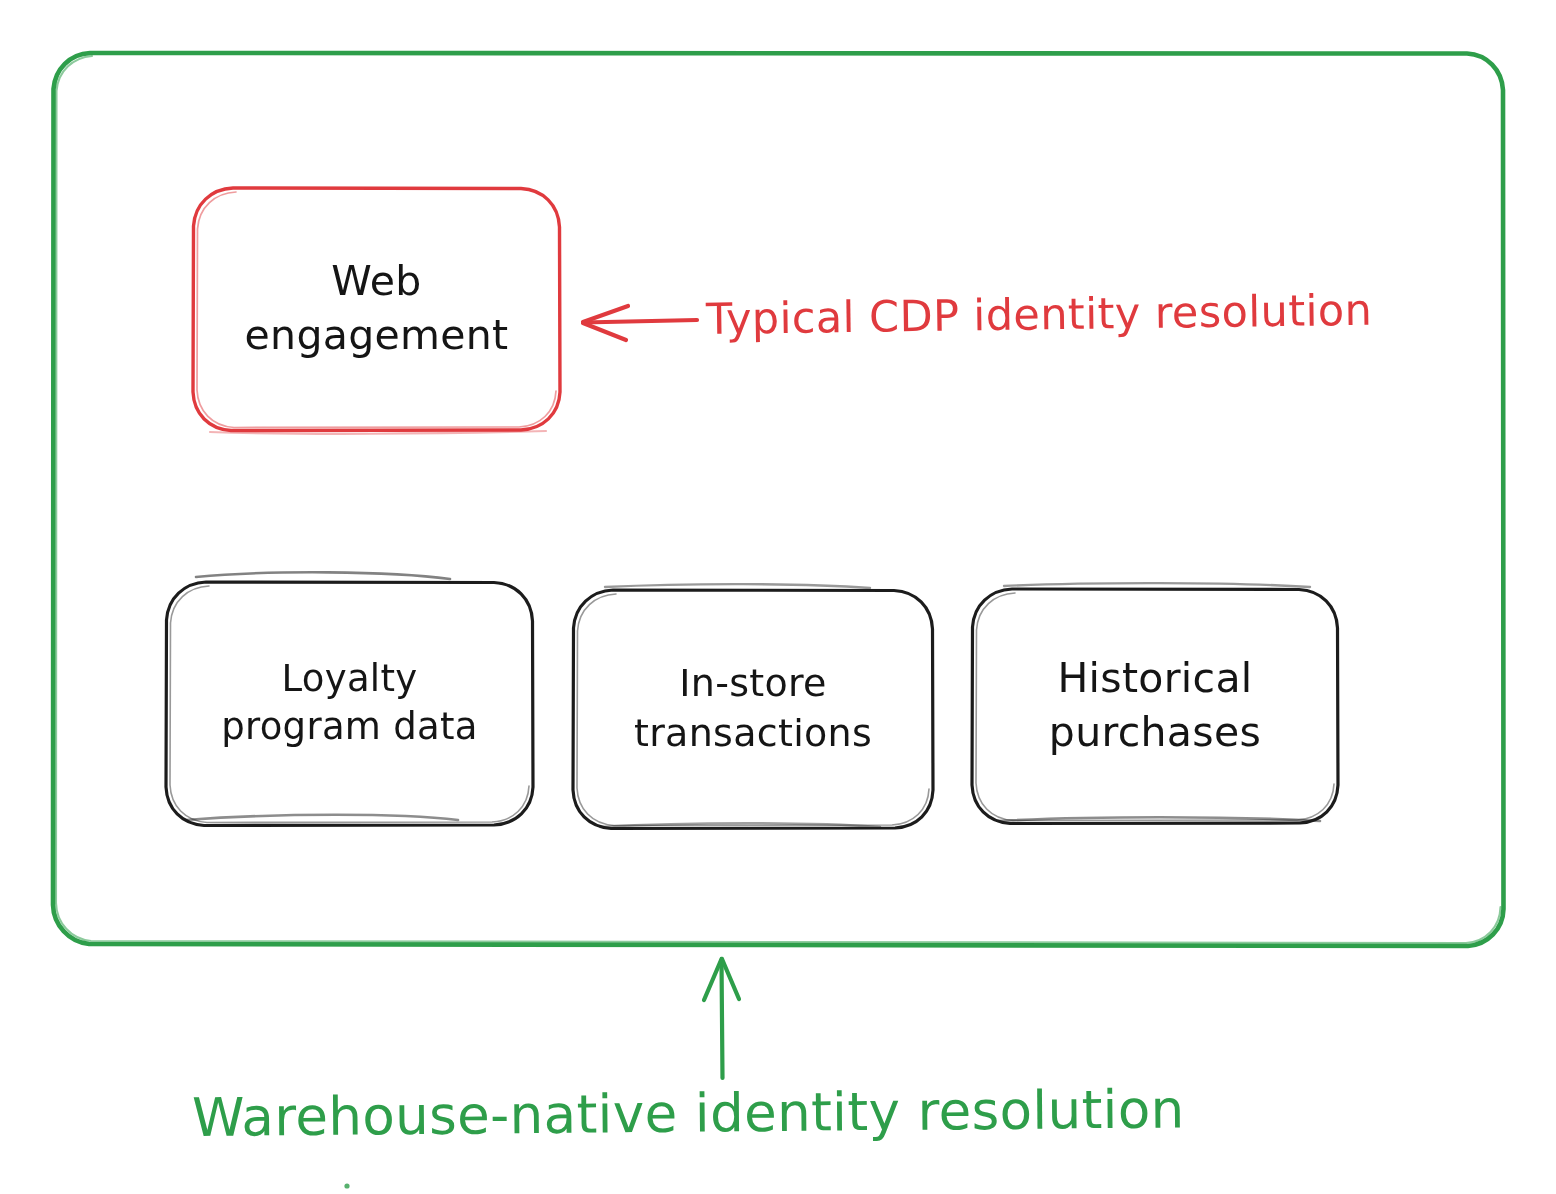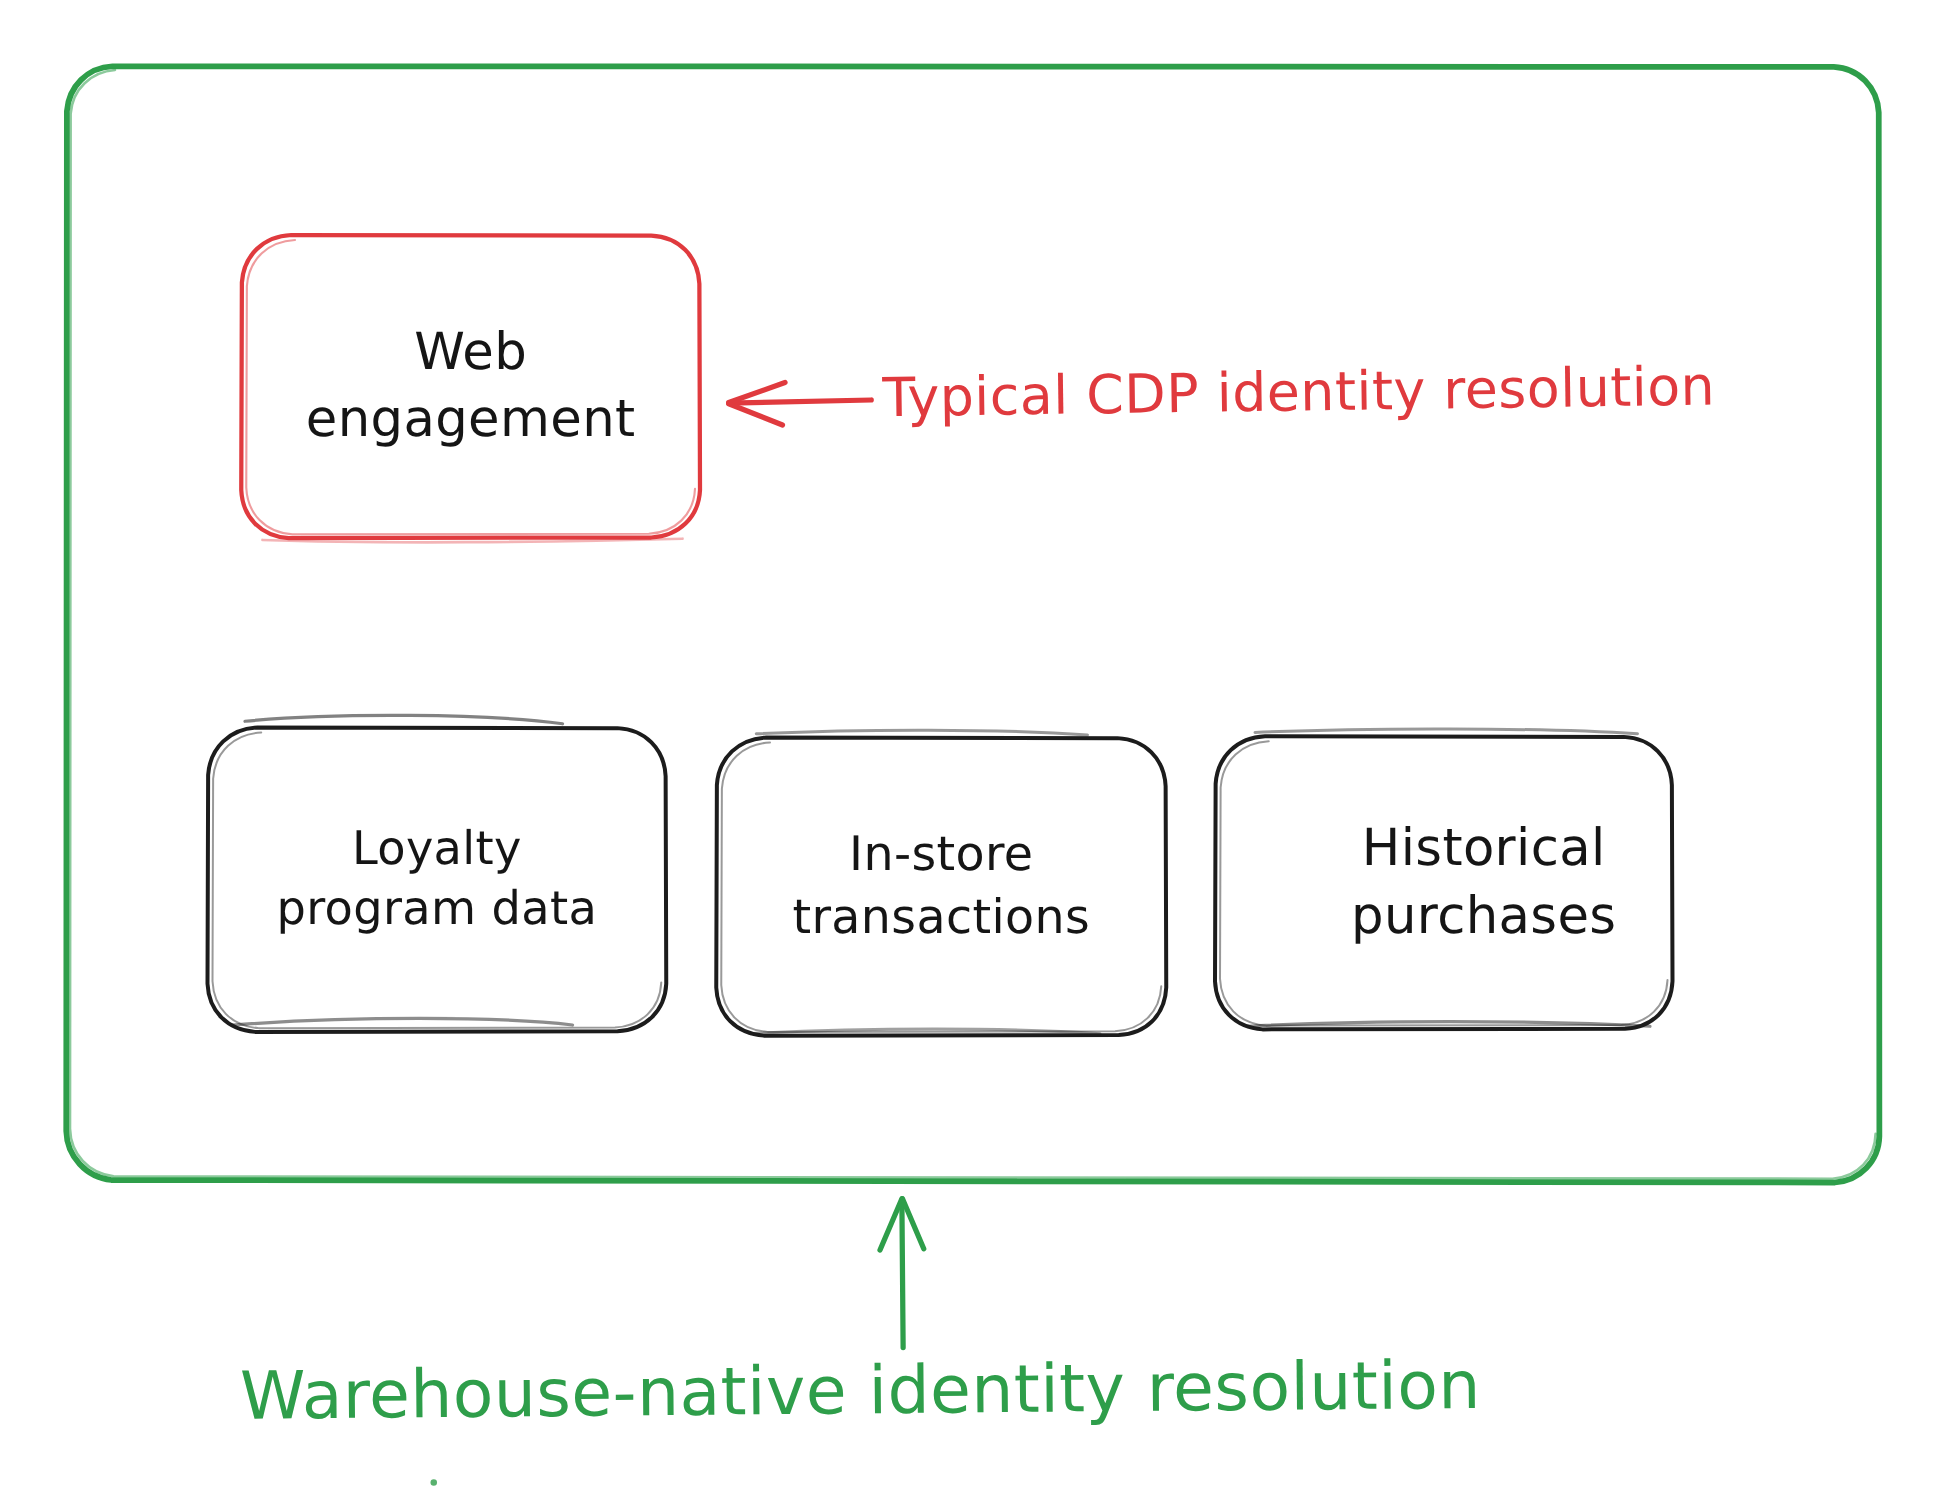--- a/index.html
+++ b/index.html
@@ -66,21 +66,20 @@
     width: 360px;
     height: 239px;
     font-size: 38px;
   }
   #historical-label {
     left: 972px;
     top: 588px;
     width: 366px;
     height: 235px;
     font-size: 41px;
-    padding-left: 32px;
   }
   #cdp-annotation-text {
     left: 706px;
     top: 294px;
     font-size: 43px;
     color: #e03a3e;
     transform: rotate(-0.8deg);
     transform-origin: left center;
   }
   #warehouse-annotation-text {

